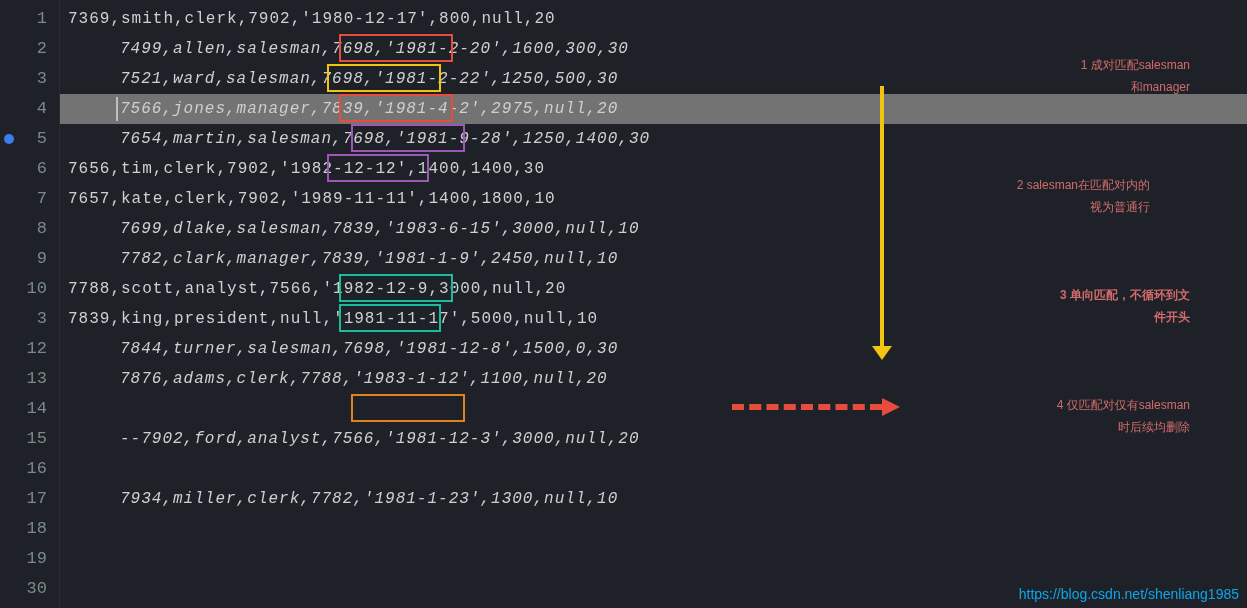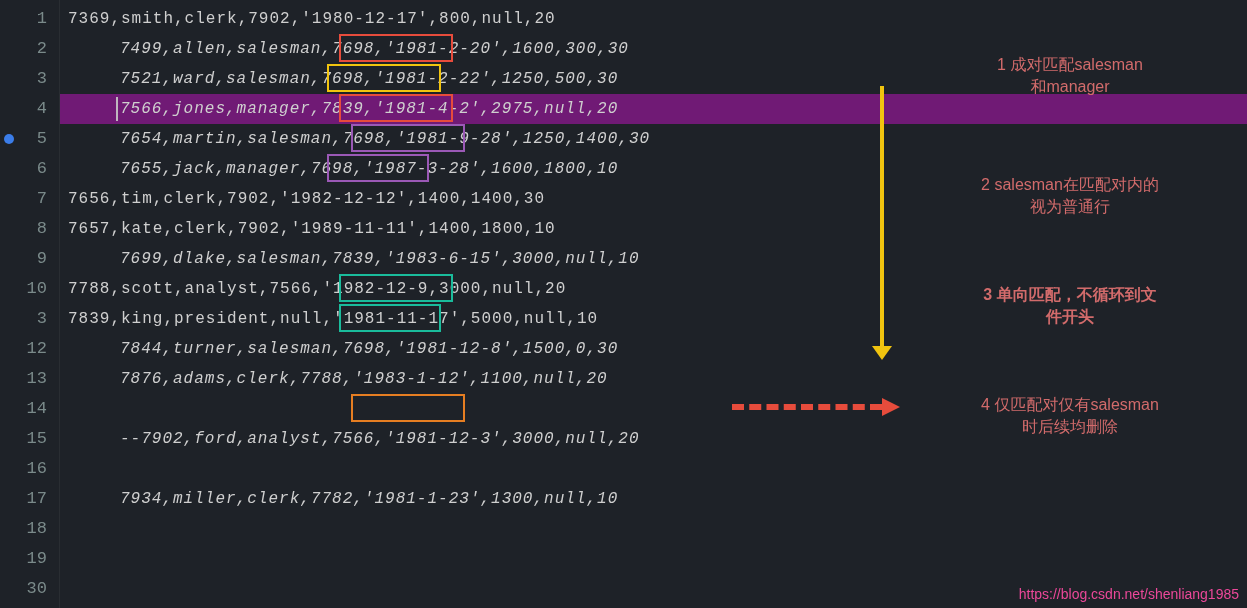--- a/index.html
+++ b/index.html
@@ -62,21 +62,21 @@
     padding-left: 8px;
     font-size: 16px;
     letter-spacing: 1px;
     color: #cfcfcf;
   }
   .code-line.indent .txt {
     padding-left: 52px;
     font-style: italic;
   }
   .code-line.current {
-    background: #701a75;
+    background: #737373;
   }
   .code-line.current .txt::before {
     content: "";
     position: absolute;
     left: 56px;
     top: 3px;
     bottom: 3px;
     width: 2px;
     background: #c8c8c8;
     opacity: 0.9;
@@ -92,22 +92,22 @@
   .purple { border-color: #9b59b6; }
   .teal   { border-color: #1abc9c; }
   .yellow { border-color: #f1c40f; }
   .orange { border-color: #e67e22; }
 
   
   .annotation {
     position: absolute;
     color: #d26b6b;
     font-family: "Microsoft YaHei", SimHei, sans-serif;
-    font-size: 16px;
-    text-align: center;
+    font-size: 12px;
+    text-align: right;
     line-height: 22px;
     z-index: 30;
     width: 240px;
   }
   .arrow-down {
     position: absolute;
     left: 880px;
     top: 86px;
     width: 4px;
     height: 262px;
@@ -139,21 +139,21 @@
     top: -12px;
     border-left: 18px solid #e74c3c;
     border-top: 9px solid transparent;
     border-bottom: 9px solid transparent;
   }
   .watermark {
     position: absolute;
     right: 8px;
     bottom: 6px;
     font-size: 14px;
-    color: #ec4899;
+    color: #0ea5e9;
     font-family: Arial, sans-serif;
     letter-spacing: normal;
     z-index: 40;
   }
 </style>
 </head>
 <body>
 
 <div class="editor">
 
@@ -179,24 +179,24 @@
       <div class="ln">19</div>
       <div class="ln">30</div>
     </div>
 
   <div class="code-area">
       <div class="code-line"><span class="txt">7369,smith,clerk,7902,'1980-12-17',800,null,20</span></div>
       <div class="code-line indent"><span class="txt">7499,allen,salesman,7698,'1981-2-20',1600,300,30</span></div>
       <div class="code-line indent"><span class="txt">7521,ward,salesman,7698,'1981-2-22',1250,500,30</span></div>
       <div class="code-line indent current"><span class="txt">7566,jones,manager,7839,'1981-4-2',2975,null,20</span></div>
       <div class="code-line indent"><span class="txt">7654,martin,salesman,7698,'1981-9-28',1250,1400,30</span></div>
-      <div class="code-line indent"><span class="txt">7655,jack,manager,7698,'1987-3-28',1600,1800,10</span></div>
       <div class="code-line"><span class="txt">7656,tim,clerk,7902,'1982-12-12',1400,1400,30</span></div>
       <div class="code-line"><span class="txt">7657,kate,clerk,7902,'1989-11-11',1400,1800,10</span></div>
       <div class="code-line indent"><span class="txt">7699,dlake,salesman,7839,'1983-6-15',3000,null,10</span></div>
+      <div class="code-line indent"><span class="txt">7782,clark,manager,7839,'1981-1-9',2450,null,10</span></div>
       <div class="code-line"><span class="txt">7788,scott,analyst,7566,'1982-12-9,3000,null,20</span></div>
       <div class="code-line"><span class="txt">7839,king,president,null,'1981-11-17',5000,null,10</span></div>
       <div class="code-line indent"><span class="txt">7844,turner,salesman,7698,'1981-12-8',1500,0,30</span></div>
       <div class="code-line indent"><span class="txt">7876,adams,clerk,7788,'1983-1-12',1100,null,20</span></div>
       <div class="code-line"><span class="txt"></span></div>
       <div class="code-line indent"><span class="txt">--7902,ford,analyst,7566,'1981-12-3',3000,null,20</span></div>
       <div class="code-line"><span class="txt"></span></div>
       <div class="code-line indent"><span class="txt">7934,miller,clerk,7782,'1981-1-23',1300,null,10</span></div>
       <div class="highlight red" style="top: 34px; left: 279px; width: 114px; height: 28px;"></div>
       <div class="highlight red" style="top: 94px; left: 279px; width: 114px; height: 28px;"></div>
@@ -206,18 +206,18 @@
       <div class="highlight teal" style="top: 274px; left: 279px; width: 114px; height: 28px;"></div>
       <div class="highlight teal" style="top: 304px; left: 279px; width: 102px; height: 28px;"></div>
       <div class="highlight orange" style="top: 394px; left: 291px; width: 114px; height: 28px;"></div>
     </div>
 
   <div class="arrow-down"></div>
 
   <div class="arrow-right"></div>
 
   <div class="annotation" style="top:54px; left:950px;">1 成对匹配salesman<br>和manager</div>
-  <div class="annotation" style="top:174px; left:950px;">2 salesman在匹配对内的<br>视为普通行</div>
+  <div class="annotation" style="top:174px; left:910px;">2 salesman在匹配对内的<br>视为普通行</div>
   <div class="annotation" style="top:284px; left:950px;font-weight:bold;">3 单向匹配，不循环到文<br>件开头</div>
   <div class="annotation" style="top:394px; left:950px;">4 仅匹配对仅有salesman<br>时后续均删除</div>
 
   <div class="watermark">https://blog.csdn.net/shenliang1985</div>
 </div>
 
 </body></html>

